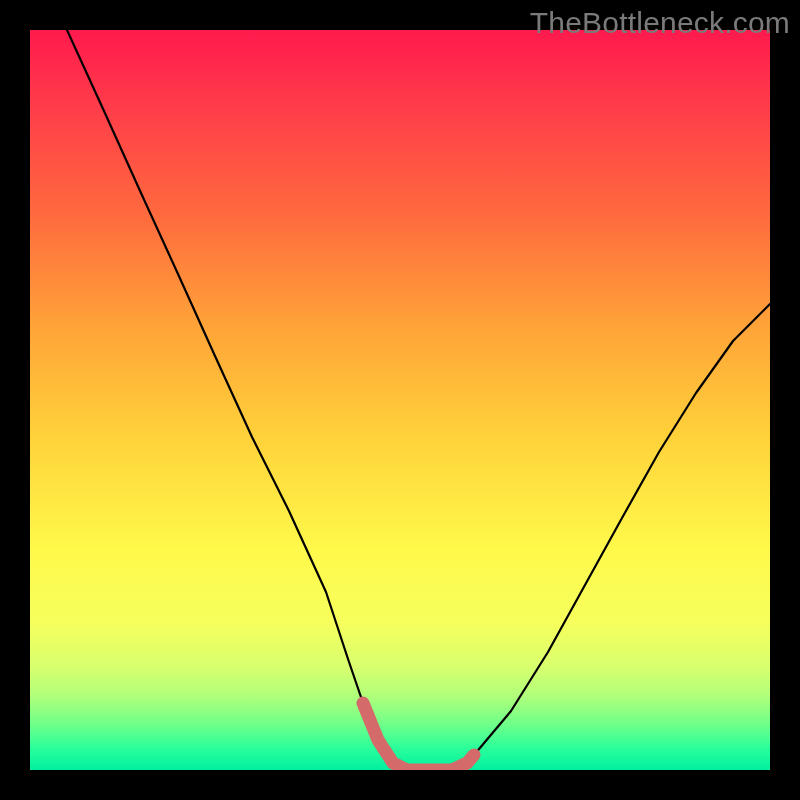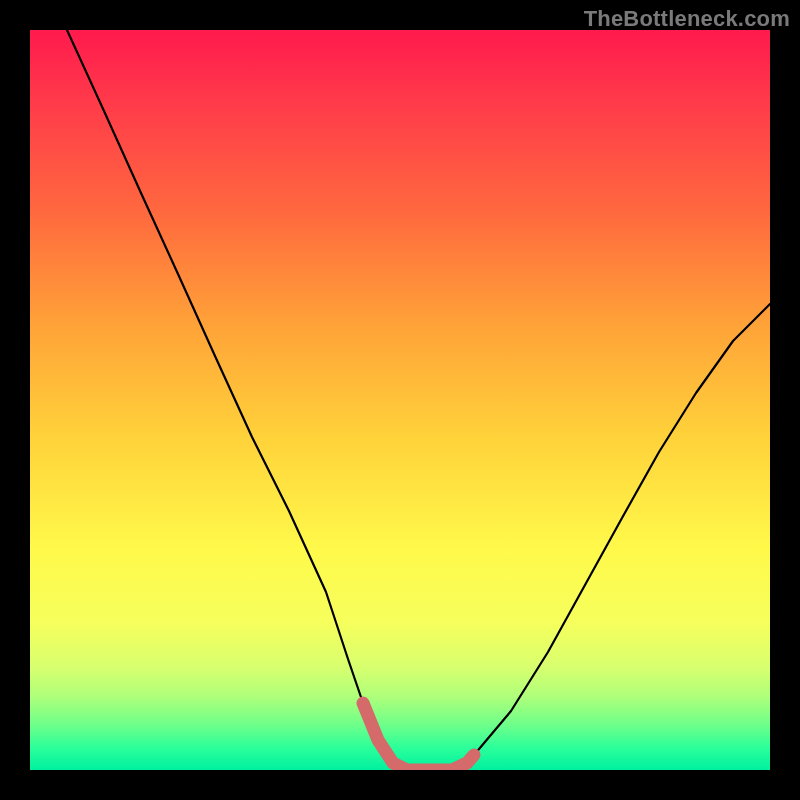--- a/index.html
+++ b/index.html
@@ -38,22 +38,22 @@
       #6cff8a 94%,
       #2bff9a 97%,
       #00f0a0 100%
     );
   }
   .watermark {
     position: absolute;
     top: 6px;
     right: 10px;
     color: #7a7a7a;
-    font-size: 22px;
-    font-weight: 700;
+    font-size: 30px;
+    font-weight: 400;
     letter-spacing: 0.2px;
     user-select: none;
     text-align: right;
   }
   svg.overlay {
     position: absolute;
     left: 0;
     top: 0;
     width: 740px;
     height: 740px;

